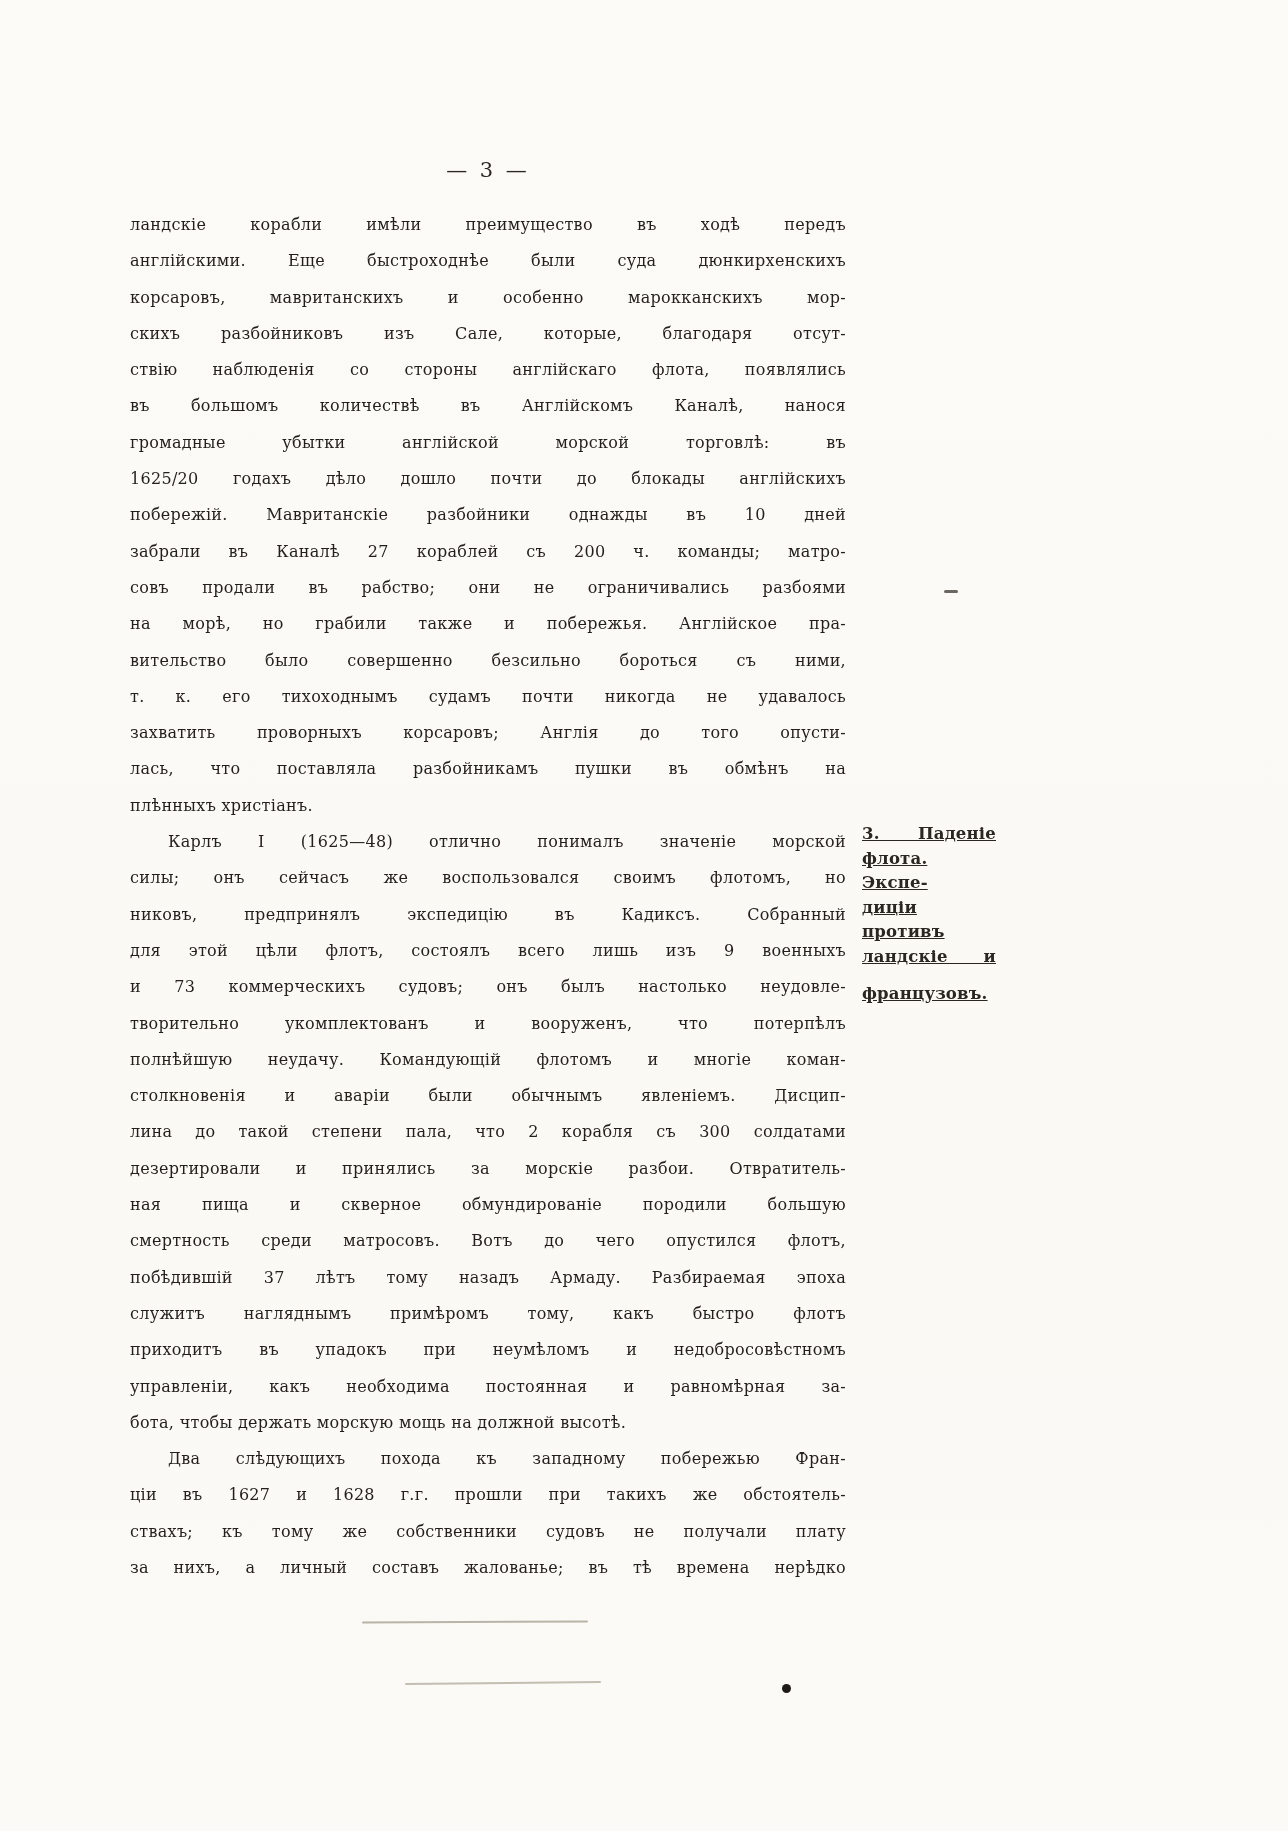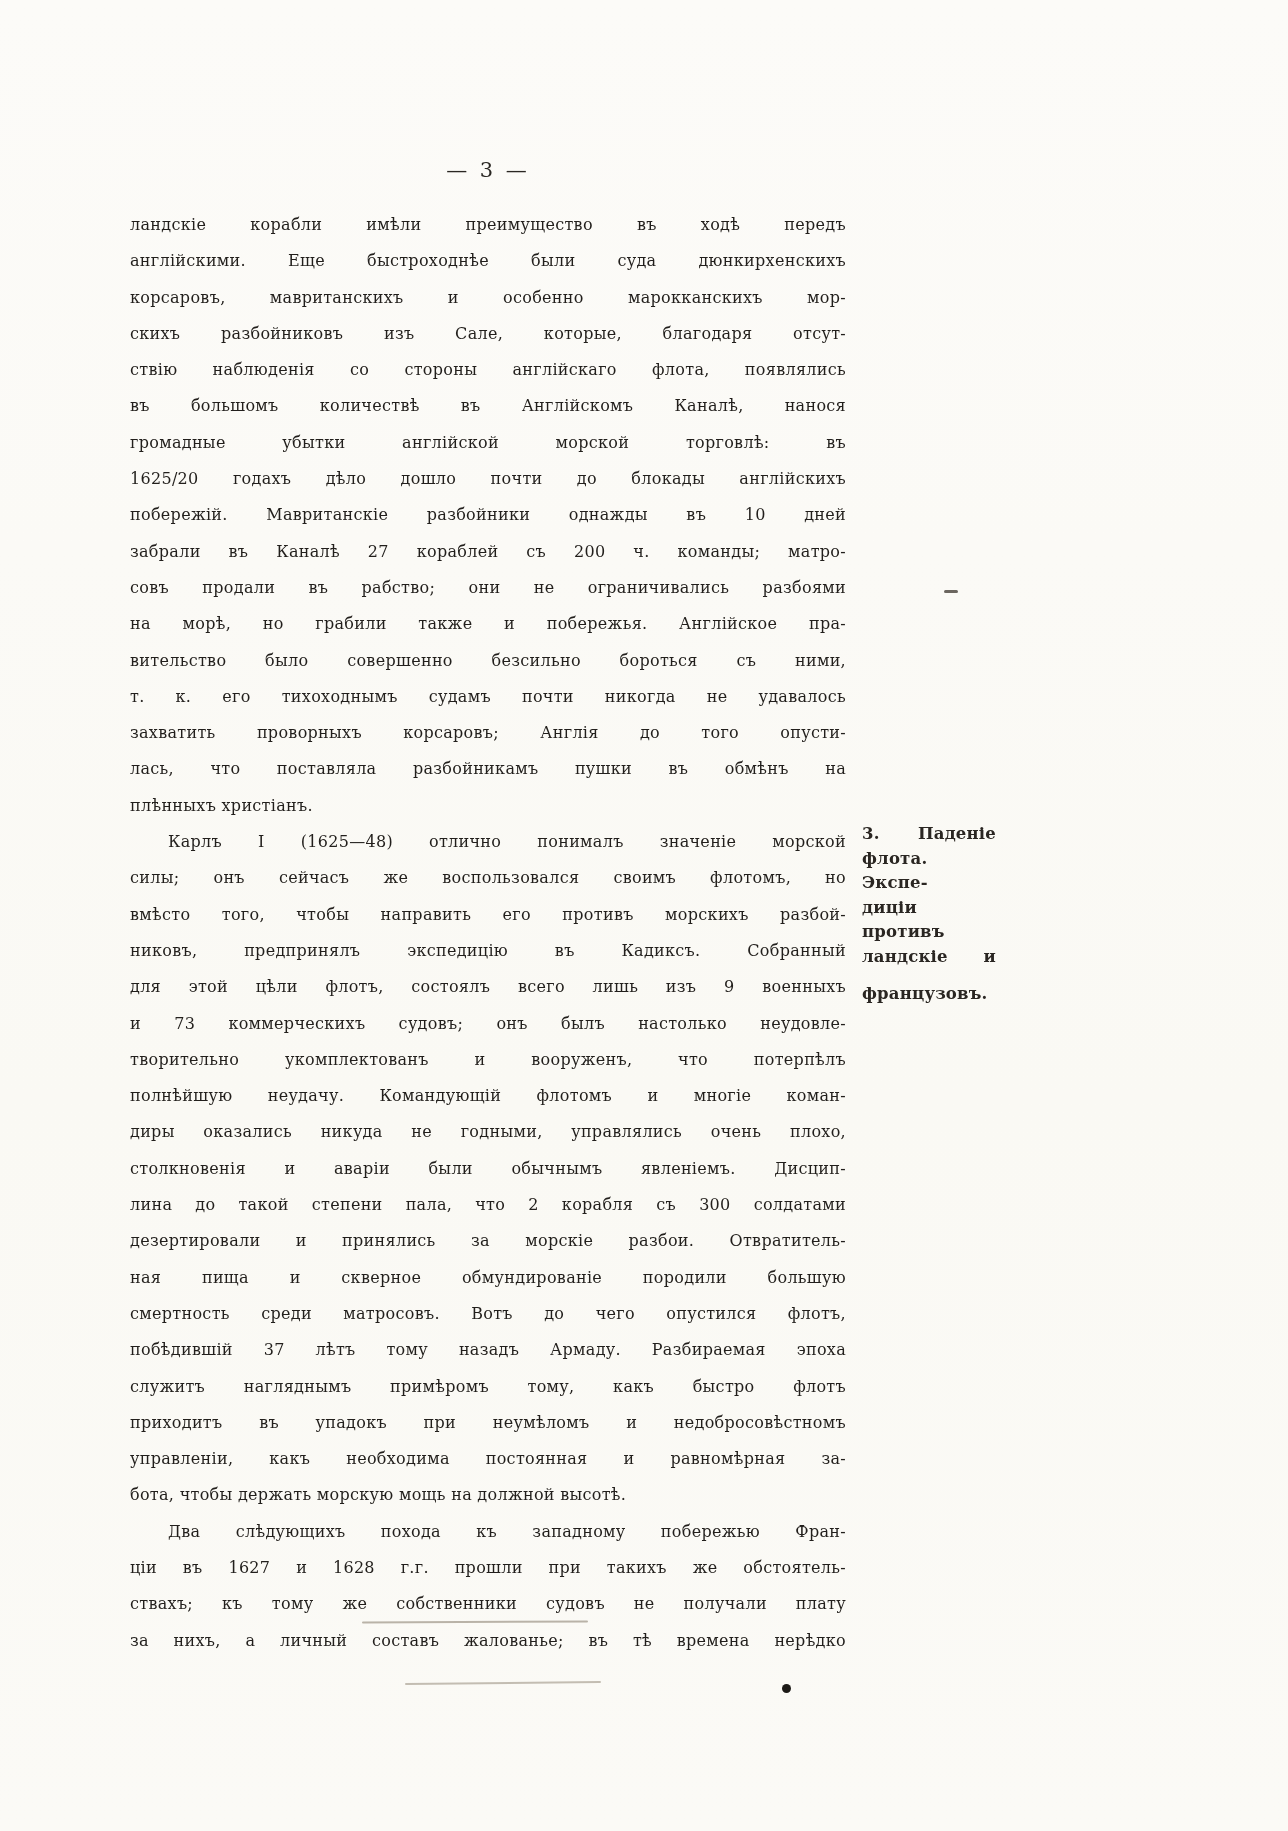--- a/index.html
+++ b/index.html
@@ -45,20 +45,21 @@
   .line.indent { text-indent: 38px; }
   .margin-note {
     position: absolute;
     left: 862px;
     top: 822px;
     width: 134px;
     font-size: 16.5px;
     font-weight: 700;
     color: #2a2622;
     letter-spacing: 0.2px;
+    text-decoration: underline;
   }
   .note-line {
     line-height: 24.5px;
     text-align: justify;
     text-align-last: justify;
   }
   .note-line.lastline { text-align-last: left; margin-top: 13px; }
   .artifact { position: absolute; pointer-events: none; }
   .artifact.dash {
     left: 944px; top: 590px; width: 14px; height: 3px;
@@ -102,27 +103,25 @@
       <div class="line">вительство было совершенно безсильно бороться съ ними,</div>
       <div class="line">т. к. его тихоходнымъ судамъ почти никогда не удавалось</div>
       <div class="line">захватить проворныхъ корсаровъ; Англія до того опусти-</div>
       <div class="line">лась, что поставляла разбойникамъ пушки въ обмѣнъ на</div>
       <div class="line lastline">плѣнныхъ христіанъ.</div>
     </div>
 
     <div class="para">
       <div class="line indent">Карлъ I (1625—48) отлично понималъ значеніе морской</div>
       <div class="line">силы; онъ сейчасъ же воспользовался своимъ флотомъ, но</div>
-      <div class="line">вмѣсто того, чтобы направить его противъ морскихъ разбой-</div>
       <div class="line">никовъ, предпринялъ экспедицію въ Кадиксъ. Собранный</div>
       <div class="line">для этой цѣли флотъ, состоялъ всего лишь изъ 9 военныхъ</div>
       <div class="line">и 73 коммерческихъ судовъ; онъ былъ настолько неудовле-</div>
       <div class="line">творительно укомплектованъ и вооруженъ, что потерпѣлъ</div>
       <div class="line">полнѣйшую неудачу. Командующій флотомъ и многіе коман-</div>
-      <div class="line">диры оказались никуда не годными, управлялись очень плохо,</div>
       <div class="line">столкновенія и аваріи были обычнымъ явленіемъ. Дисцип-</div>
       <div class="line">лина до такой степени пала, что 2 корабля съ 300 солдатами</div>
       <div class="line">дезертировали и принялись за морскіе разбои. Отвратитель-</div>
       <div class="line">ная пища и скверное обмундированіе породили большую</div>
       <div class="line">смертность среди матросовъ. Вотъ до чего опустился флотъ,</div>
       <div class="line">побѣдившій 37 лѣтъ тому назадъ Армаду. Разбираемая эпоха</div>
       <div class="line">служитъ нагляднымъ примѣромъ тому, какъ быстро флотъ</div>
       <div class="line">приходитъ въ упадокъ при неумѣломъ и недобросовѣстномъ</div>
       <div class="line">управленіи, какъ необходима постоянная и равномѣрная за-</div>
       <div class="line lastline">бота, чтобы держать морскую мощь на должной высотѣ.</div>

